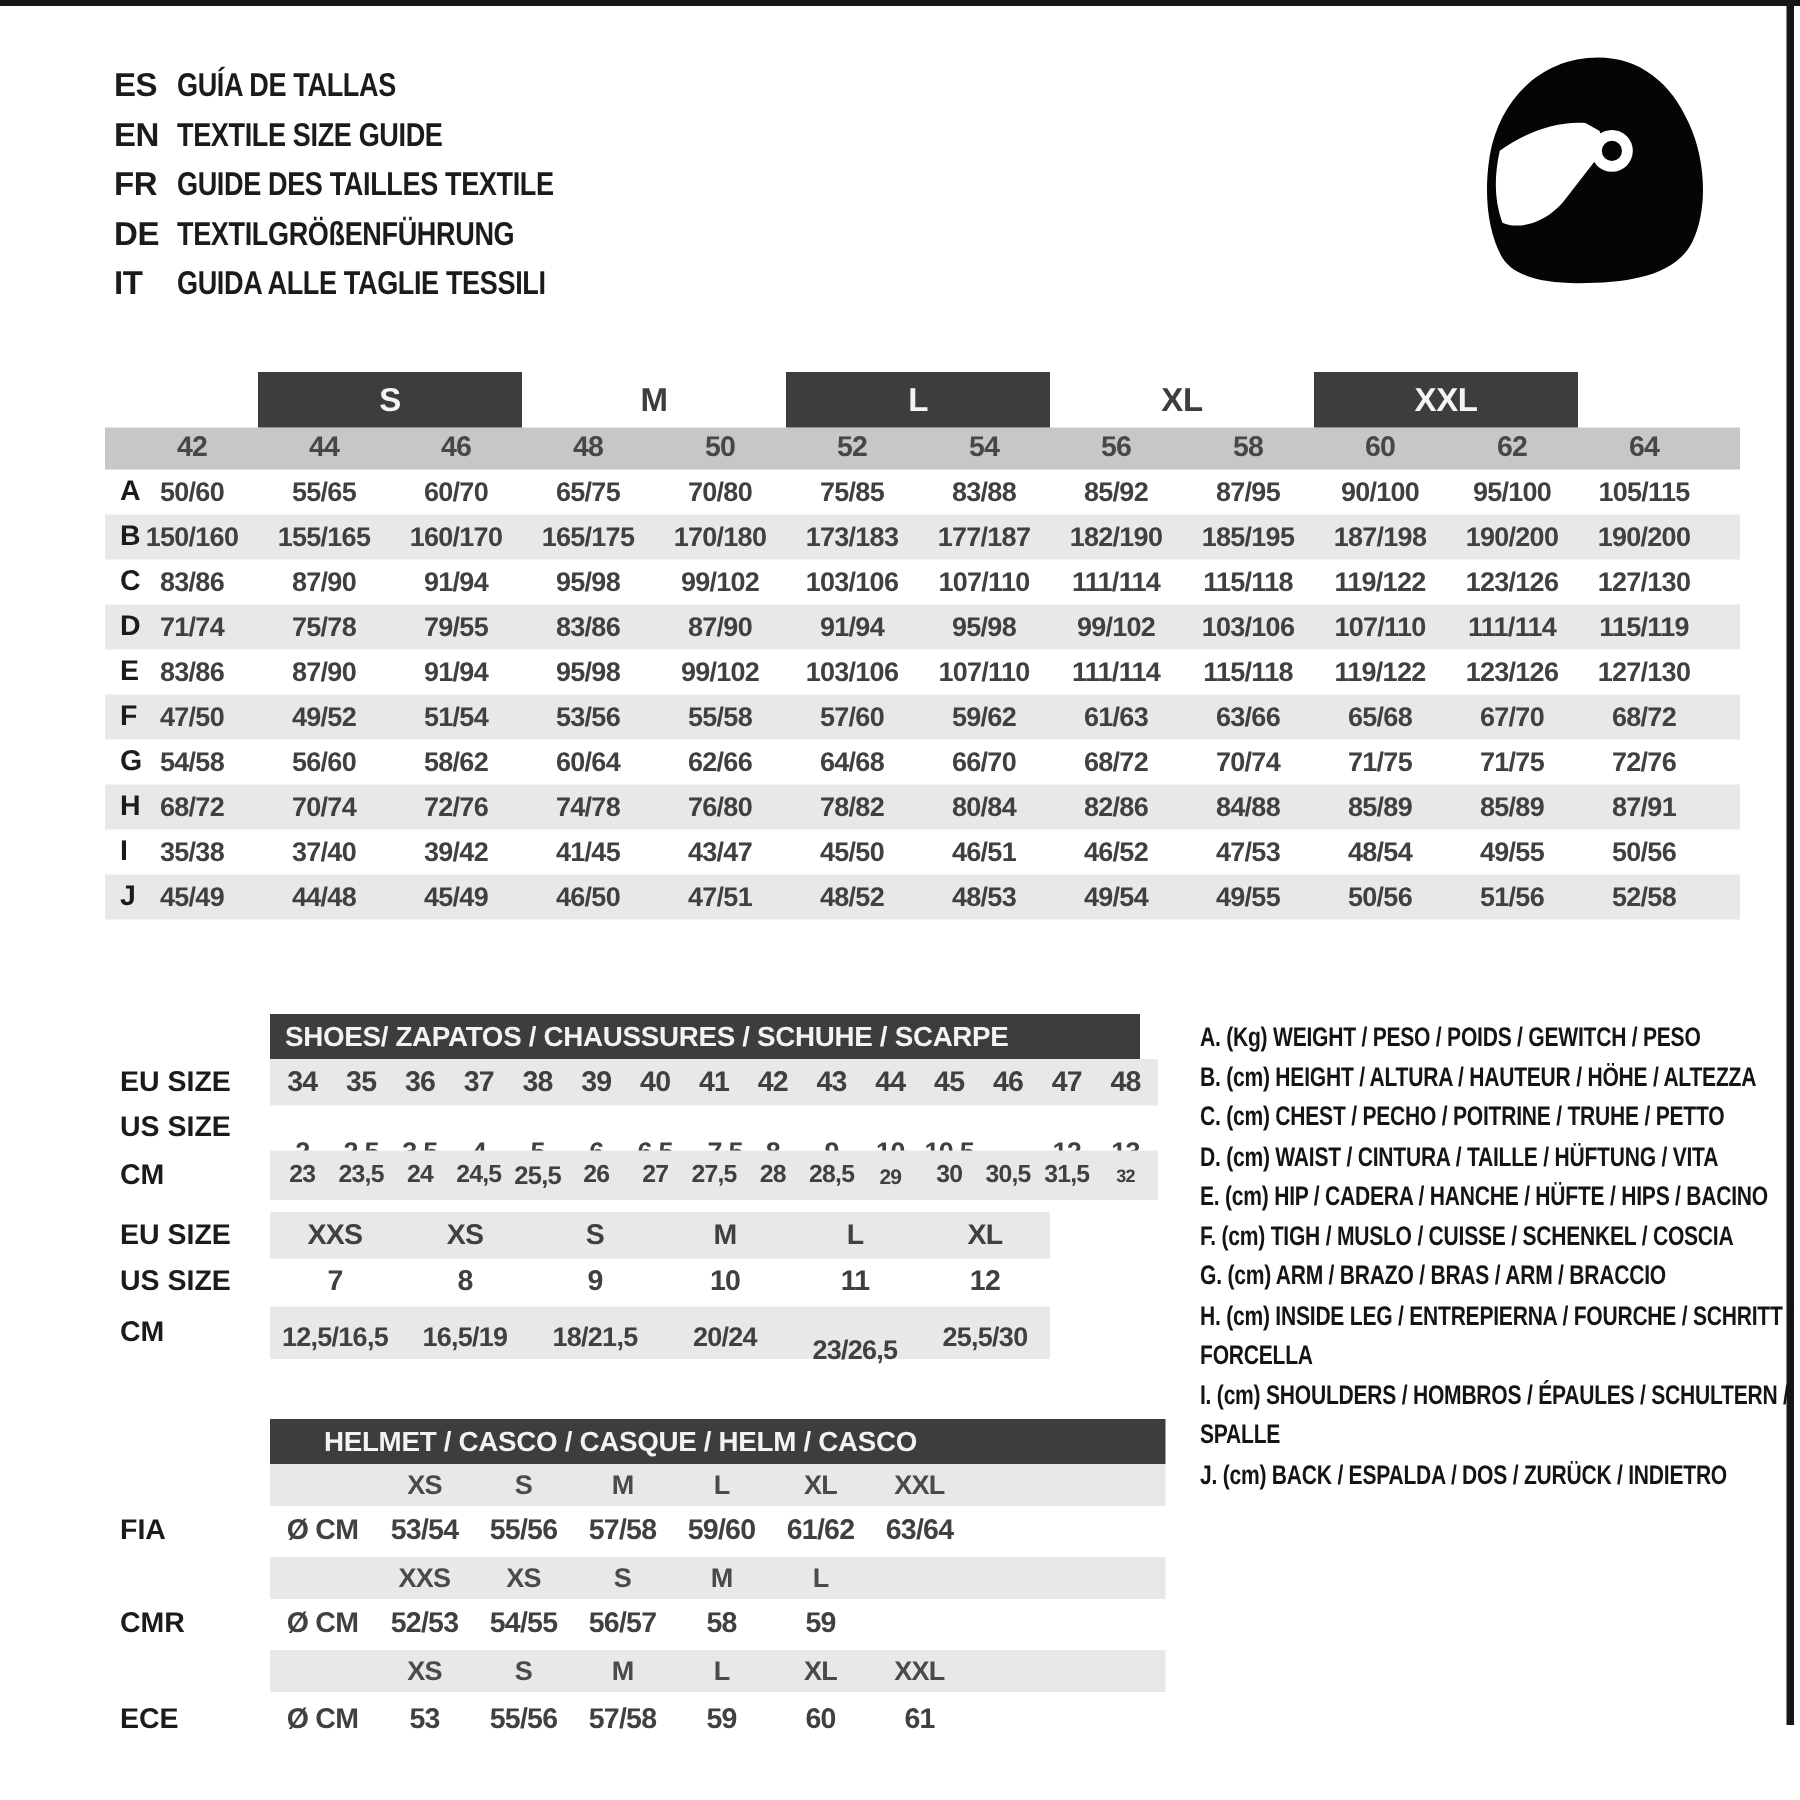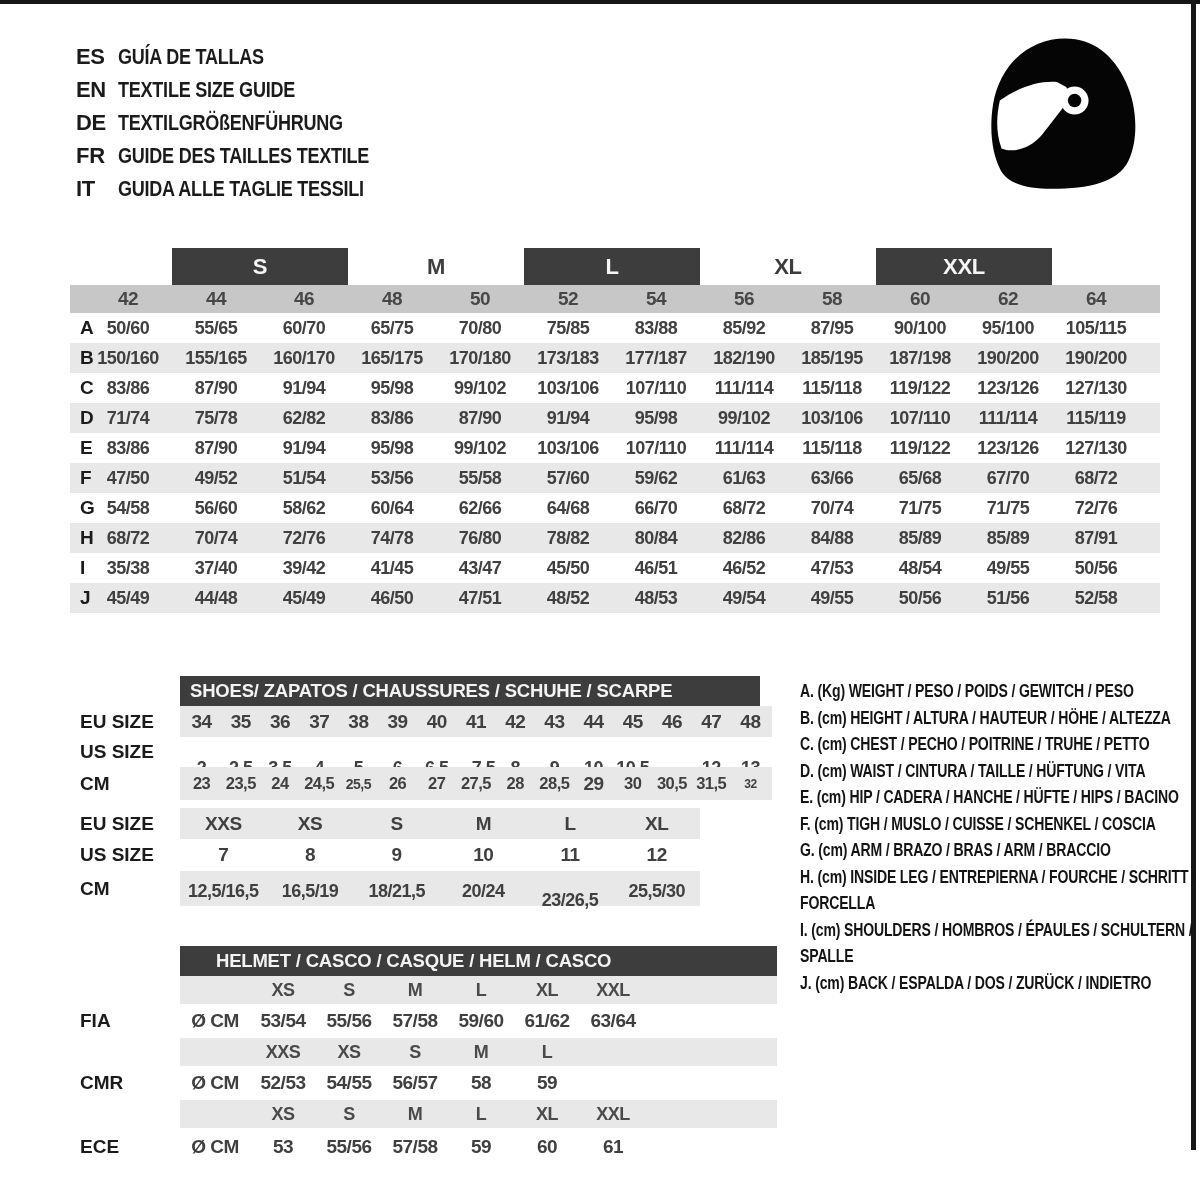--- a/index.html
+++ b/index.html
@@ -67,26 +67,26 @@
 <div class="lang-list">
     <div class="lang-row">
       <span class="lang-code">ES</span>
       <span class="lang-title">GUÍA DE TALLAS</span>
     </div>
     <div class="lang-row">
       <span class="lang-code">EN</span>
       <span class="lang-title">TEXTILE SIZE GUIDE</span>
     </div>
     <div class="lang-row">
+      <span class="lang-code">FR</span>
+      <span class="lang-title">GUIDE DES TAILLES TEXTILE</span>
+    </div>
+    <div class="lang-row">
       <span class="lang-code">DE</span>
       <span class="lang-title">TEXTILGRÖßENFÜHRUNG</span>
-    </div>
-    <div class="lang-row">
-      <span class="lang-code">FR</span>
-      <span class="lang-title">GUIDE DES TAILLES TEXTILE</span>
     </div>
     <div class="lang-row">
       <span class="lang-code">IT</span>
       <span class="lang-title">GUIDA ALLE TAGLIE TESSILI</span>
     </div>
   </div>
 
 <div class="helmet-icon">
   <svg viewBox="0 0 100 100" width="100%" height="100%" aria-hidden="true">
     <path d="M52 5 C 30 5 13 21 9 44 C 6.5 60 8.5 74 13.5 83.5 C 17.5 91 28 94.5 44 94.5 C 66 94.5 83 91 89.5 78 C 95.5 65.5 95 46 88 31 C 81 15 68.5 5 52 5 Z" fill="#050505"></path>
@@ -170,21 +170,21 @@
           <span>119/122</span>
           <span>123/126</span>
           <span>127/130</span>
         </div>
       </div>
       <div class="m-row striped">
         <span class="row-label">D</span>
         <div class="grid12">
           <span>71/74</span>
           <span>75/78</span>
-          <span>62/82</span>
+          <span>79/55</span>
           <span>83/86</span>
           <span>87/90</span>
           <span>91/94</span>
           <span>95/98</span>
           <span>99/102</span>
           <span>103/106</span>
           <span>107/110</span>
           <span>111/114</span>
           <span>115/119</span>
         </div>
@@ -341,27 +341,27 @@
         </div>
       </div>
       <div class="s-row" style="height: 33px;">
         <div class="bg"></div>
         <span class="row-label">CM</span>
         <div class="cells">
           <span style="font-size: 16.5px;">23</span>
           <span style="font-size: 16.5px;">23,5</span>
           <span style="font-size: 16.5px;">24</span>
           <span style="font-size: 16.5px;">24,5</span>
-          <span style="font-size: 14px; text-align: right;">25,5</span>
+          <span style="font-size: 17px; text-align: right;">25,5</span>
           <span style="font-size: 16.5px;">26</span>
           <span style="font-size: 16.5px;">27</span>
           <span style="font-size: 16.5px;">27,5</span>
           <span style="font-size: 16.5px;">28</span>
           <span style="font-size: 16.5px;">28,5</span>
-          <span style="font-size: 19px;">29</span>
+          <span style="font-size: 14px;">29</span>
           <span style="font-size: 16.5px;">30</span>
           <span style="font-size: 16.5px;">30,5</span>
           <span style="font-size: 16.5px;">31,5</span>
           <span style="font-size: 12px;">32</span>
         </div>
       </div>
     </div>
 </div>
 
 <div class="section" id="gloves">

